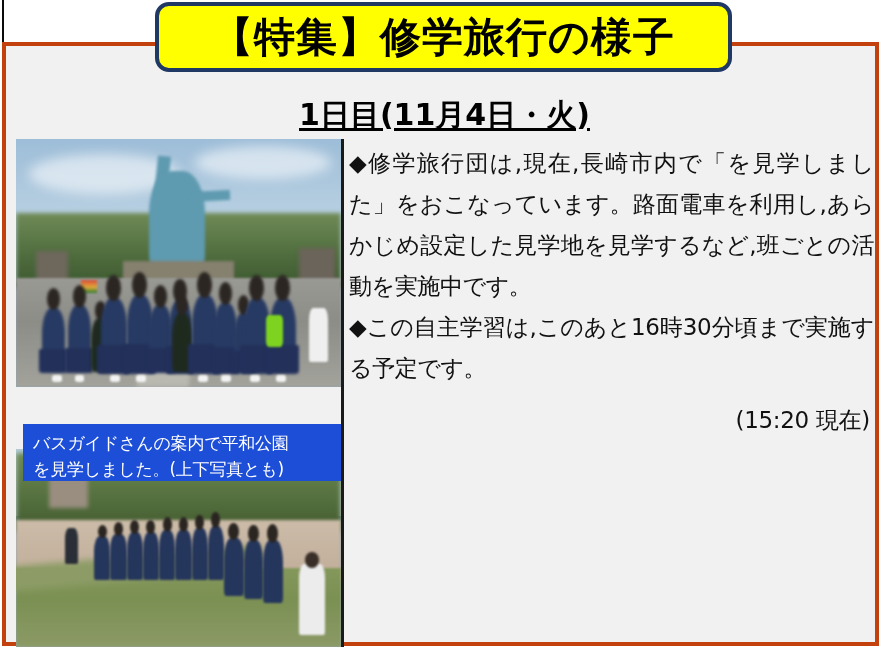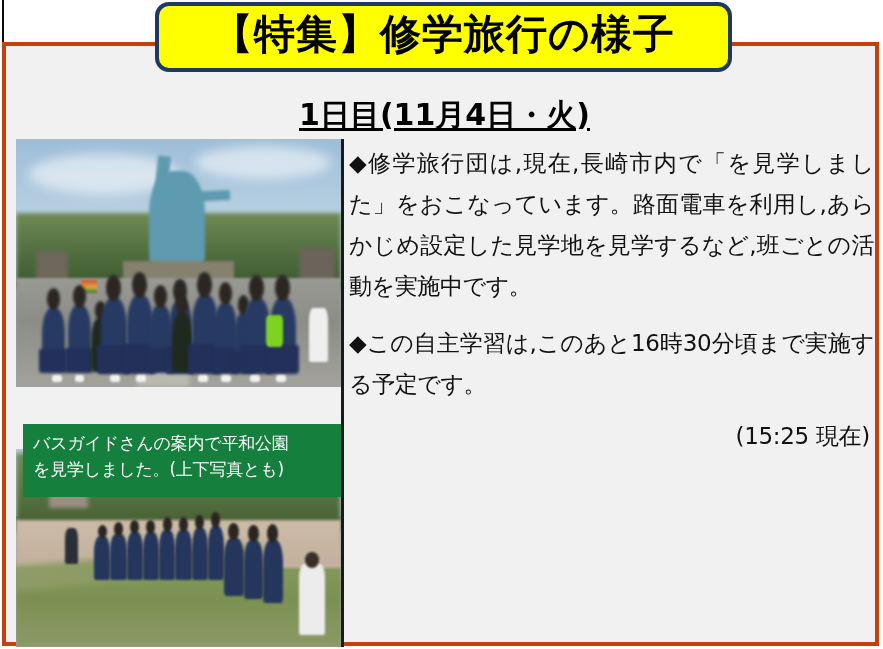--- a/index.html
+++ b/index.html
@@ -52,21 +52,21 @@
     background: #ffff00;
     border: 4px solid #1f3864;
     border-radius: 14px;
     display: flex;
     align-items: center;
     justify-content: center;
     z-index: 5;
   }
 
   .title-text {
-    font-family: Liberation Mono, monospace;
+    font-family: Liberation Serif, serif;
     font-size: 41px;
     font-weight: bold;
     color: #000000;
     letter-spacing: 1px;
     line-height: 1;
     white-space: nowrap;
   }
 
   
   .subtitle-row {
@@ -270,23 +270,23 @@
     position: absolute; bottom: 42%; left: 15%; width: 4%; height: 18%;
     background: #2a2e36; border-radius: 30% 30% 8% 8%; filter: blur(1.2px);
   }
 
   
   .caption-bar {
     position: absolute;
     left: 7px;
     top: 285px;
     width: 325px;
-    height: 73px;
+    height: 57px;
     box-sizing: border-box;
-    background: #15803d;
+    background: #1d4ed8;
     padding: 6px 8px 6px 10px;
     z-index: 3;
   }
   .caption-line {
     font-family: "DejaVu Sans", "Liberation Sans", sans-serif;
     font-size: 17px;
     color: #ffffff;
     line-height: 26px;
     white-space: nowrap;
     letter-spacing: -0.2px;
@@ -298,21 +298,21 @@
     font-size: 23px;
     color: #111111;
     line-height: 41px;
     letter-spacing: -0.4px;
     margin: 0;
     padding: 0 6px 0 2px;
     text-align: justify;
     text-justify: inter-character;
   }
   .article-p.first { margin-top: 4px; }
-  .article-p.gap { margin-top: 16px; }
+  .article-p.gap { margin-top: 0; }
 
   .timestamp {
     font-family: "DejaVu Sans", "Liberation Sans", sans-serif;
     font-size: 23px;
     color: #111111;
     text-align: right;
     padding-right: 10px;
     margin-top: 16px;
     letter-spacing: -0.3px;
   }
@@ -402,21 +402,21 @@
           <div class="caption-line">バスガイドさんの案内で平和公園</div>
           <div class="caption-line">を見学しました。(上下写真とも)</div>
         </div>
       </div>
 
       <div class="col-divider"></div>
 
       <div class="article-col">
         <p class="article-p first">◆修学旅行団は,現在,長崎市内で「を見学しました」をおこなっています。路面電車を利用し,あらかじめ設定した見学地を見学するなど,班ごとの活動を実施中です。</p>
         <p class="article-p gap">◆この自主学習は,このあと16時30分頃まで実施する予定です。</p>
-        <div class="timestamp">(15:25 現在)</div>
+        <div class="timestamp">(15:20 現在)</div>
       </div>
 
     </div>
   </div>
 
   <div class="title-banner">
     <span class="title-text">【特集】修学旅行の様子</span>
   </div>
 
 </div>

